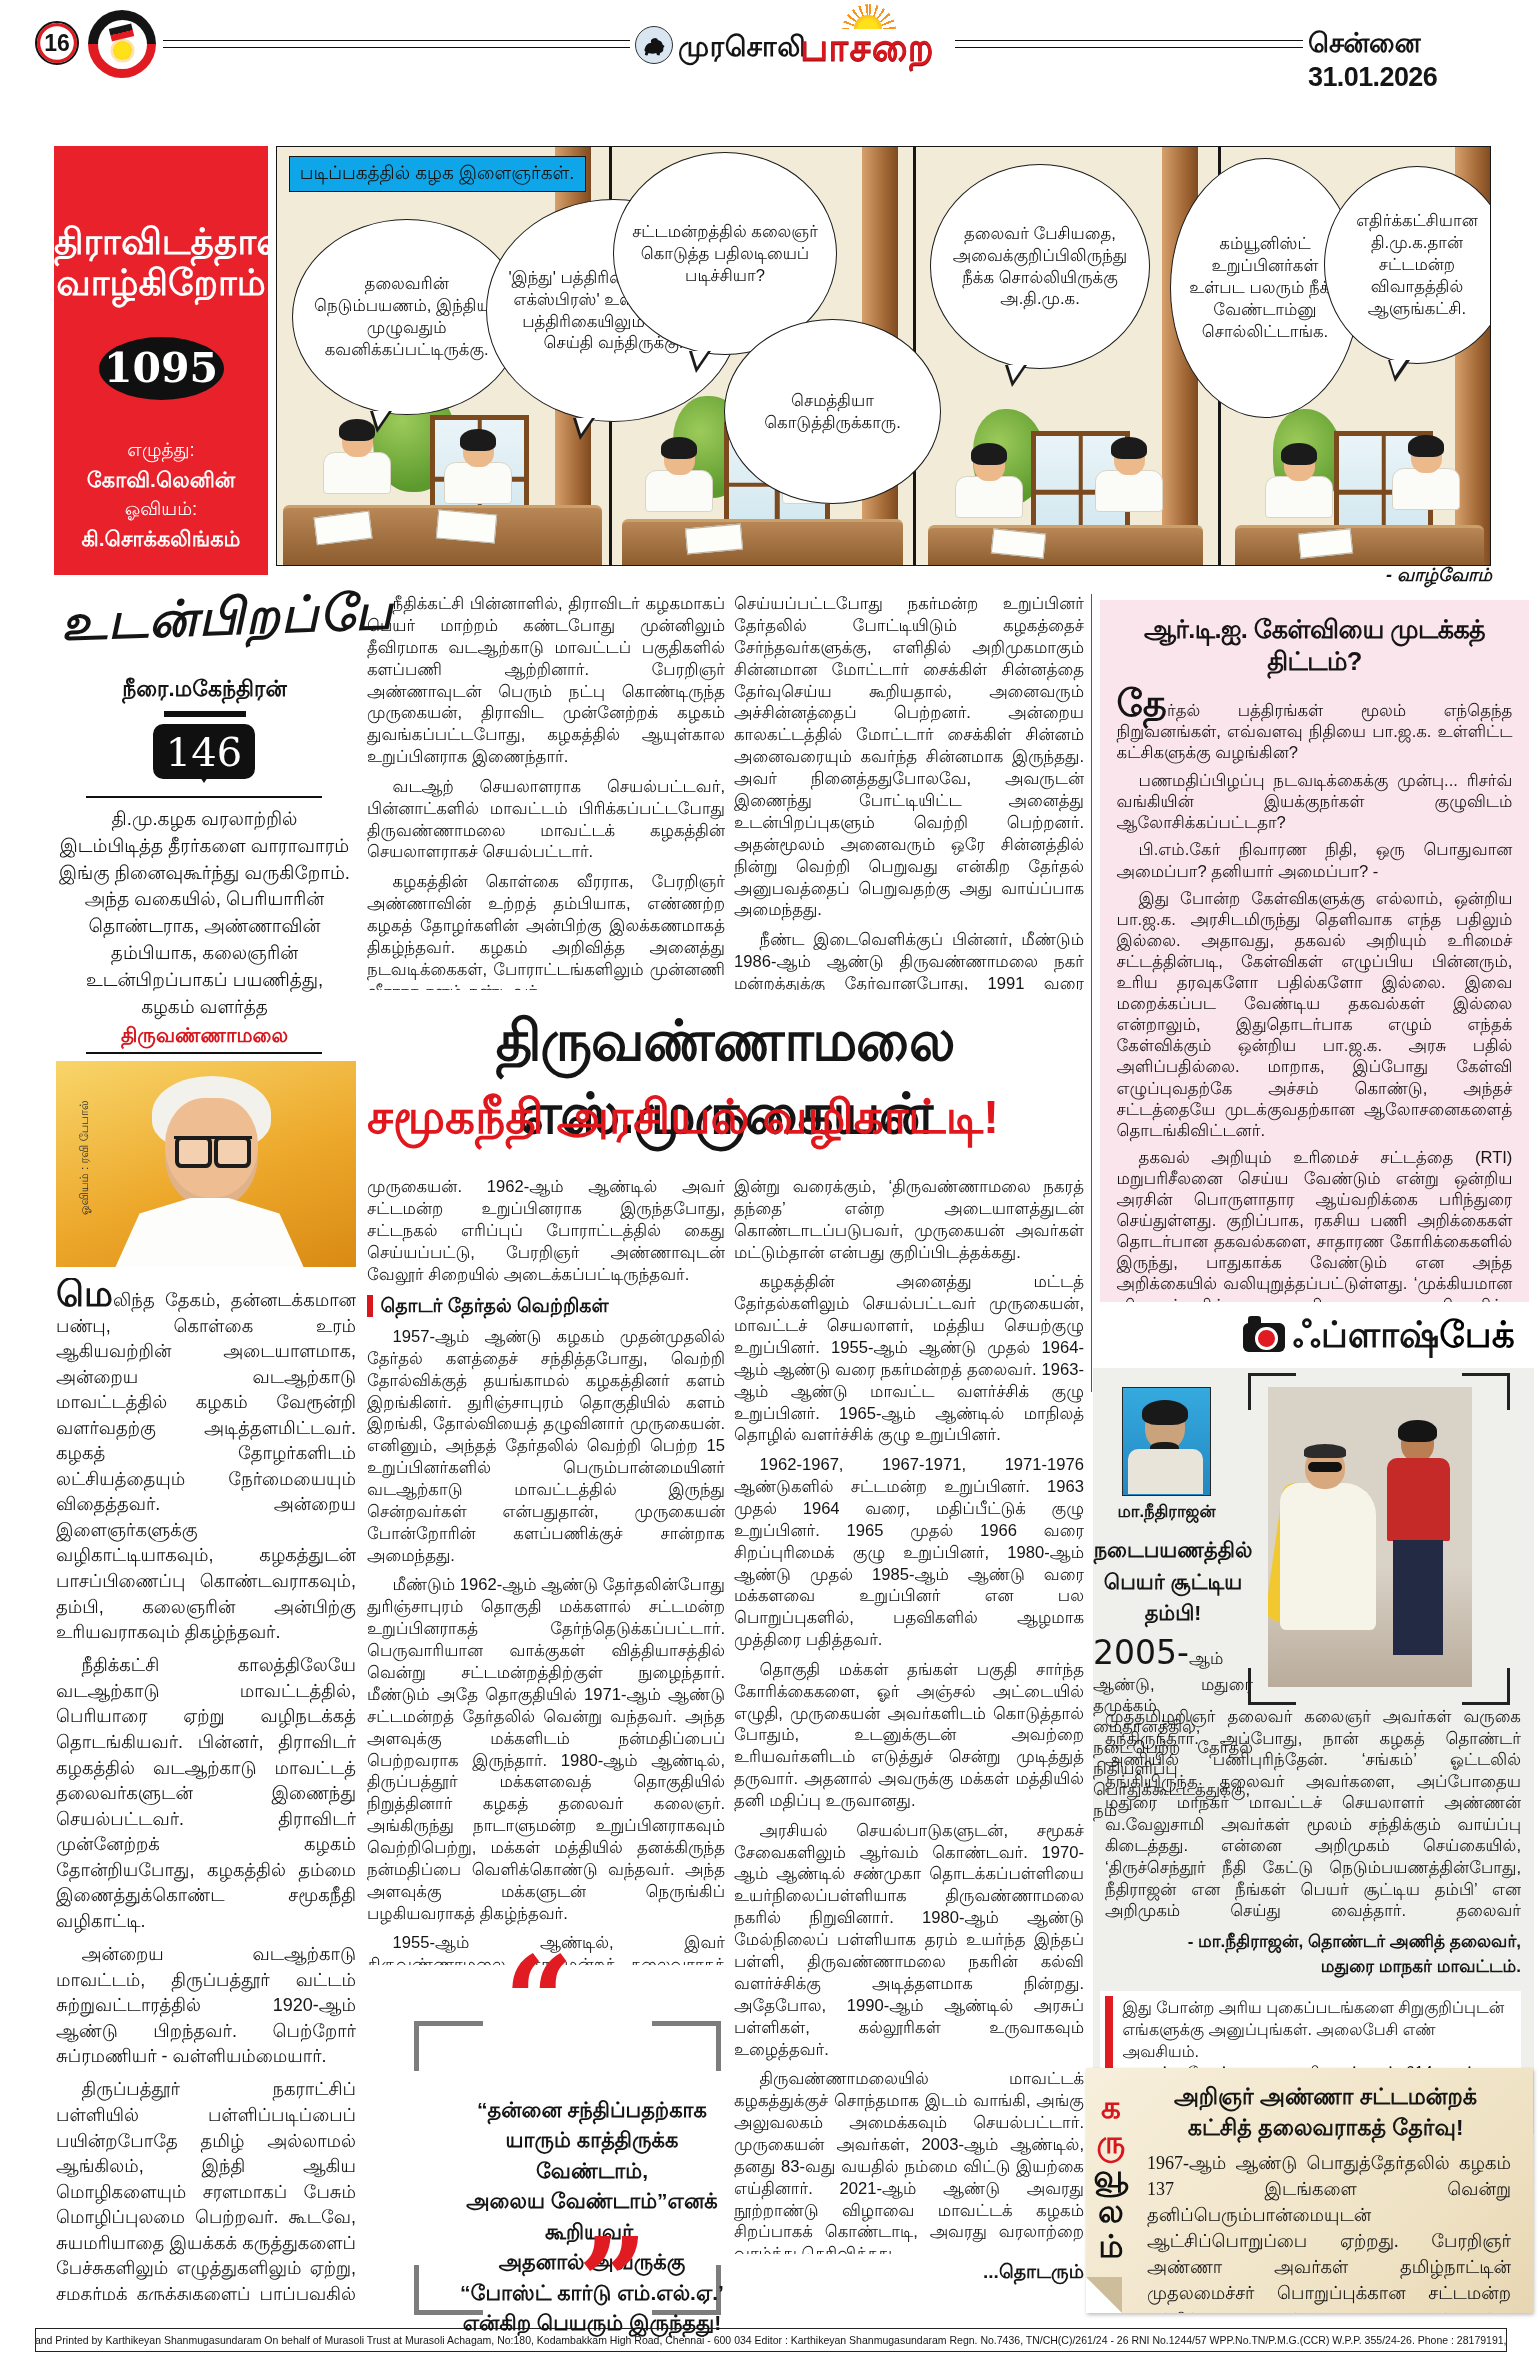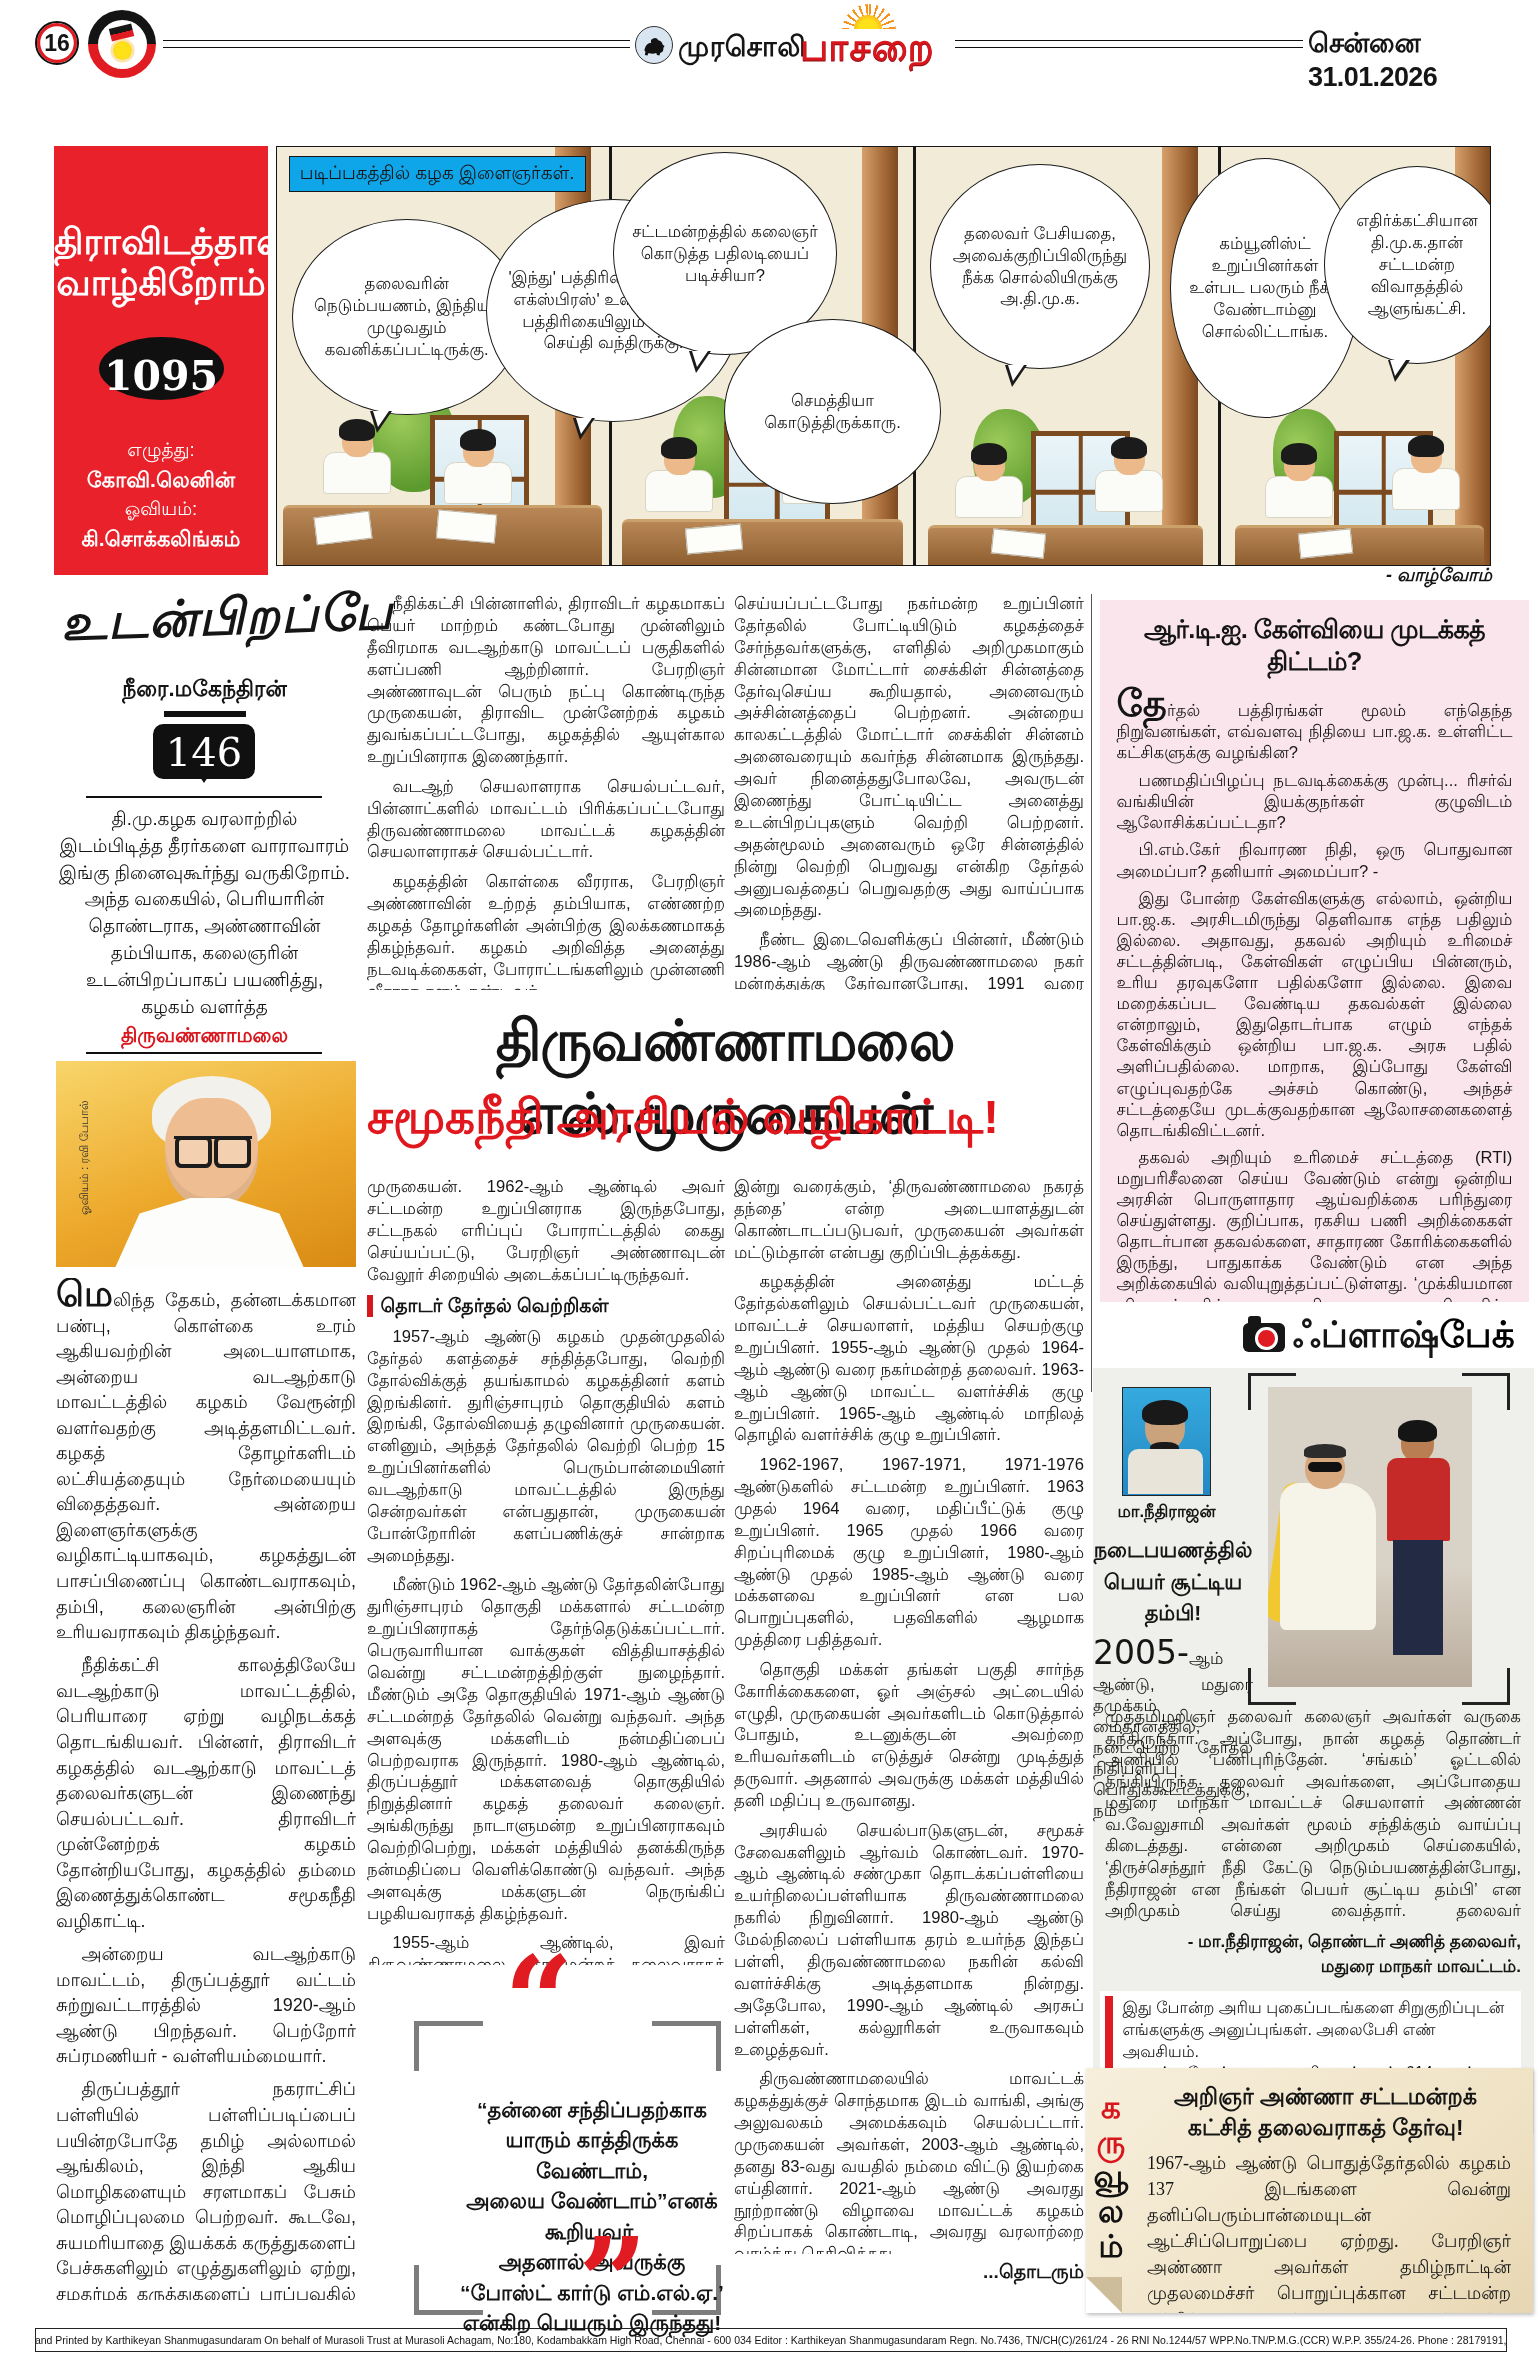--- a/index.html
+++ b/index.html
@@ -31,21 +31,21 @@
   .mast-sun::before{content:"";position:absolute;left:11.5px;top:2.6px;width:54px;height:54px;border-radius:50%;
     background:repeating-conic-gradient(#f7941d 0deg 5deg,transparent 5deg 16deg);}
   .mast-sun::after{content:"";position:absolute;left:24px;top:14px;width:28px;height:28px;border-radius:50%;
     background:radial-gradient(circle,#ffe11a 45%,#f7941d 100%);}
   .edate{left:1308px;top:28px;font-size:27px;font-weight:bold;letter-spacing:-0.6px;}
 
   
   .serial-box{left:54px;top:146px;width:214px;height:429px;background:#e8212a;color:#fff;text-align:center;}
   .serial-t{margin-top:75px;font-size:36px;font-weight:800;line-height:1.15;}
   .serial-num{margin:33px auto 0;width:125px;height:63px;background:#101010;border-radius:50%;
-    display:flex;align-items:flex-end;justify-content:center;
+    display:flex;align-items:center;justify-content:center;
     font-family:"DejaVu Serif",serif;font-size:41px;font-weight:bold;color:#fff;}
   .serial-cred{margin-top:36px;font-size:18.5px;line-height:1.5;}
   .serial-cred b{font-size:21px;}
   .panelwrap{left:276px;top:146px;width:1213px;height:418px;background:#f1ebd8;border:1.9px solid #161616;overflow:hidden;}
   .pdiv{position:absolute;top:0;bottom:0;width:2.6px;background:#161616;z-index:6;}
   .pillar{position:absolute;top:0;bottom:0;width:36px;z-index:2;
     background:linear-gradient(90deg,#d6a06b,#9c6231 70%,#7d4a20);}
   .tree{position:absolute;border-radius:45% 55% 50% 48%;z-index:1;
     background:radial-gradient(circle at 35% 35%,#9ccb5a,#5d9a2e 75%);}
   .window{position:absolute;background:linear-gradient(#eaf4f8,#cfe6ee);border:5.7px solid #7c4a1f;z-index:1;}

